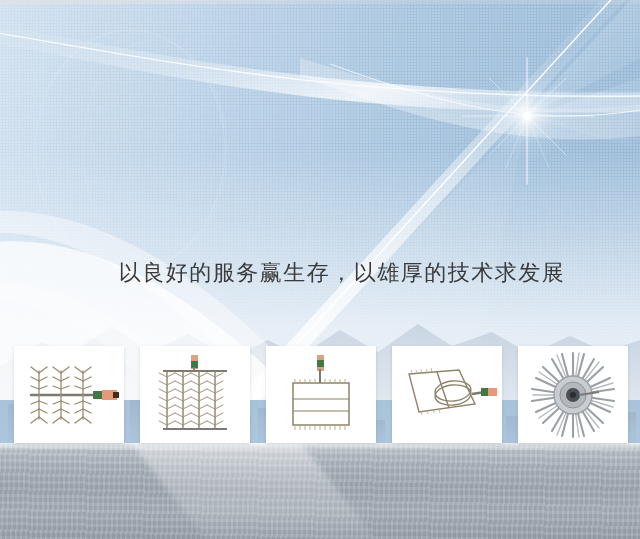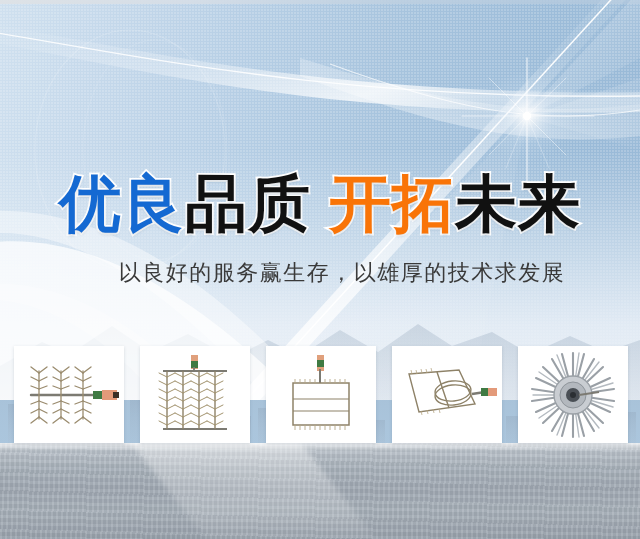--- a/index.html
+++ b/index.html
@@ -309,23 +309,20 @@
       </g>
     </g>
   </svg>
 
   <div class="ground">
     <div class="ground-tex"></div>
     <div class="ground-streak"></div>
     <div class="ground-top-hi"></div>
   </div>
 
-  <div class="headline">
-    <span class="hl-blue">优良</span><span class="hl-black">品质</span><span class="hl-gap"></span><span class="hl-orange">开拓</span><span class="hl-black">未来</span>
-  </div>
 
   <div class="subtitle">以良好的服务赢生存，以雄厚的技术求发展</div>
 
   <div class="cards">
 
     <div class="card">
       <svg width="104" height="80" viewBox="0 0 104 80">
         <g stroke="#9a8b6e" stroke-width="1.3" fill="none" stroke-linecap="round">
           <line x1="14" y1="40" x2="78" y2="40" stroke="#7c7a72" stroke-width="2.4"></line>
           <g>

